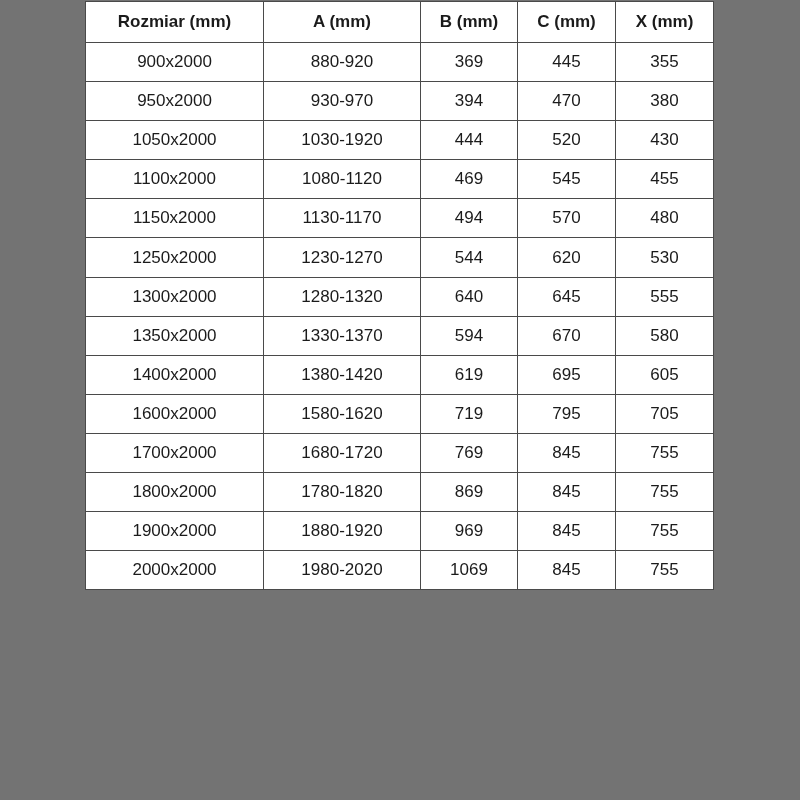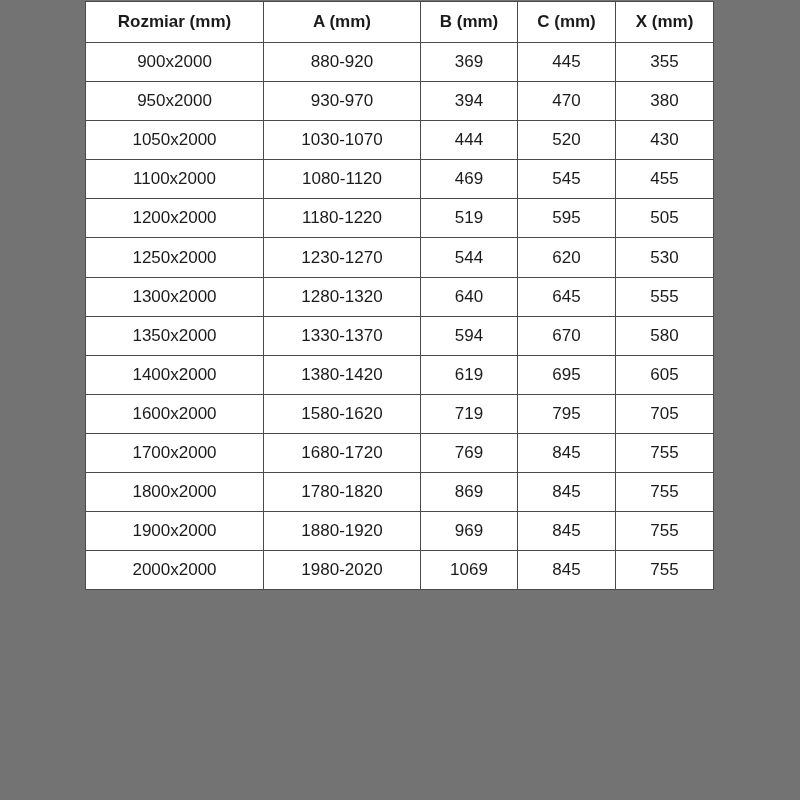--- a/index.html
+++ b/index.html
@@ -76,38 +76,38 @@
         </tr>
         <tr>
           <td>950x2000</td>
           <td>930-970</td>
           <td>394</td>
           <td>470</td>
           <td>380</td>
         </tr>
         <tr>
           <td>1050x2000</td>
-          <td>1030-1070</td>
+          <td>1030-1920</td>
           <td>444</td>
           <td>520</td>
           <td>430</td>
         </tr>
         <tr>
           <td>1100x2000</td>
           <td>1080-1120</td>
           <td>469</td>
           <td>545</td>
           <td>455</td>
         </tr>
         <tr>
-          <td>1200x2000</td>
-          <td>1180-1220</td>
-          <td>519</td>
-          <td>595</td>
-          <td>505</td>
+          <td>1150x2000</td>
+          <td>1130-1170</td>
+          <td>494</td>
+          <td>570</td>
+          <td>480</td>
         </tr>
         <tr>
           <td>1250x2000</td>
           <td>1230-1270</td>
           <td>544</td>
           <td>620</td>
           <td>530</td>
         </tr>
         <tr>
           <td>1300x2000</td>

